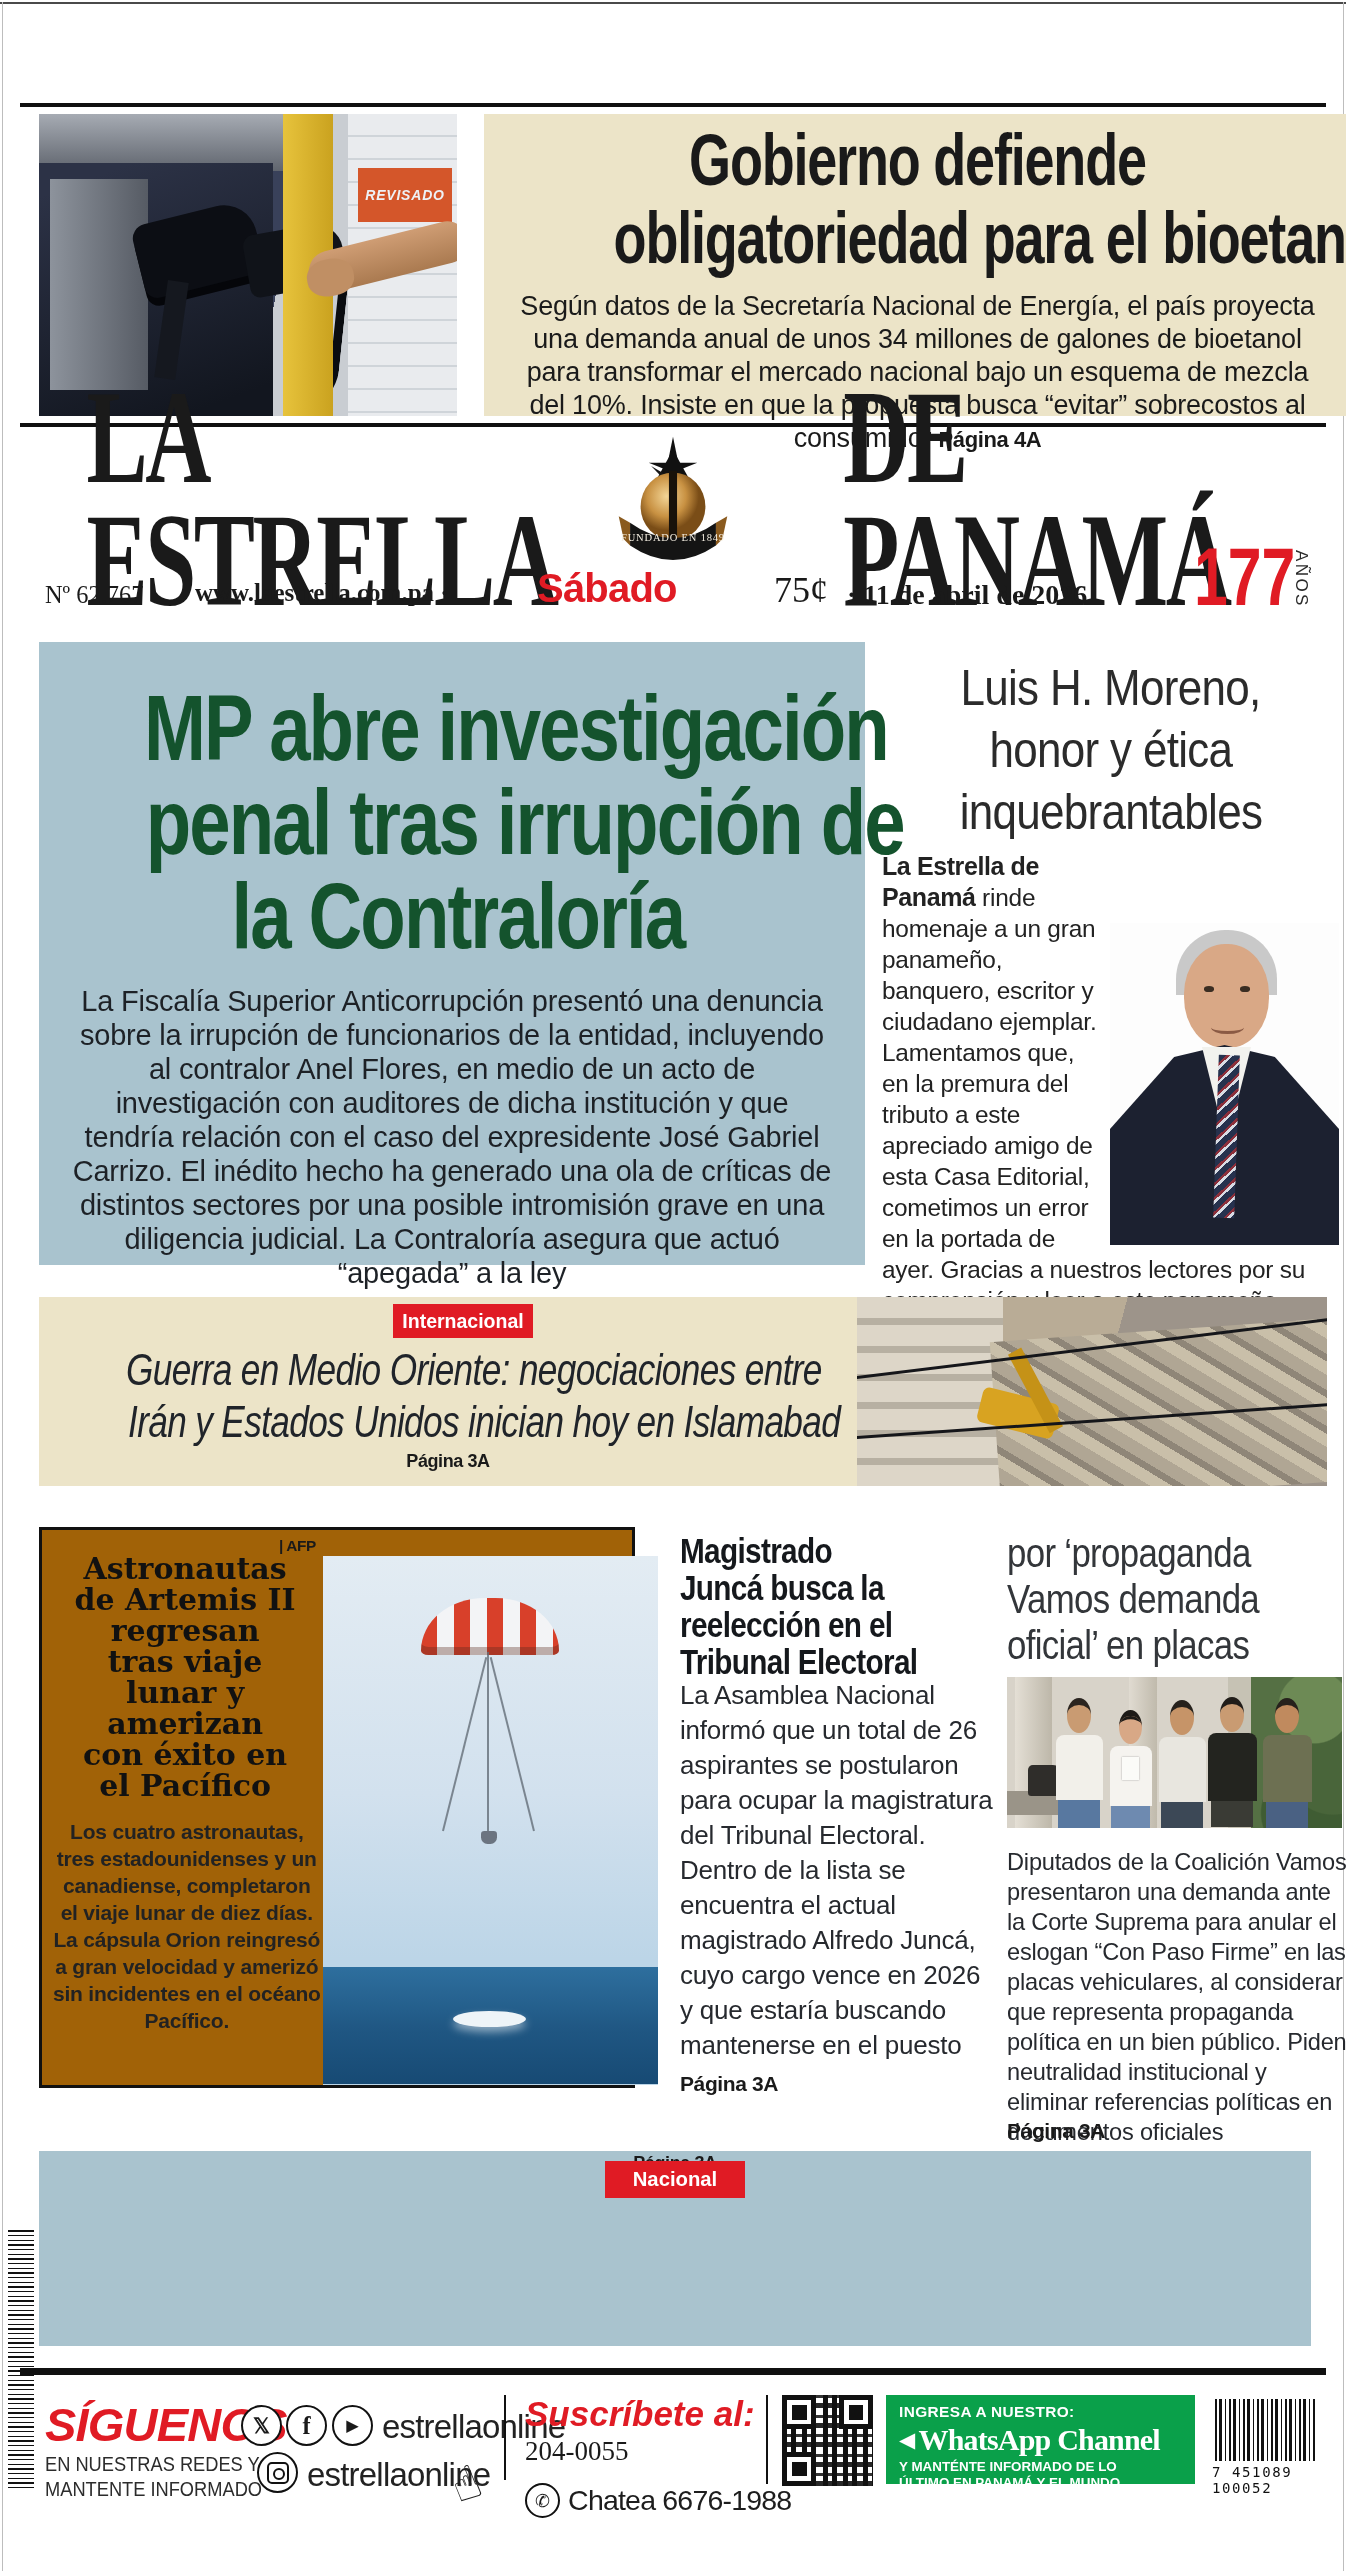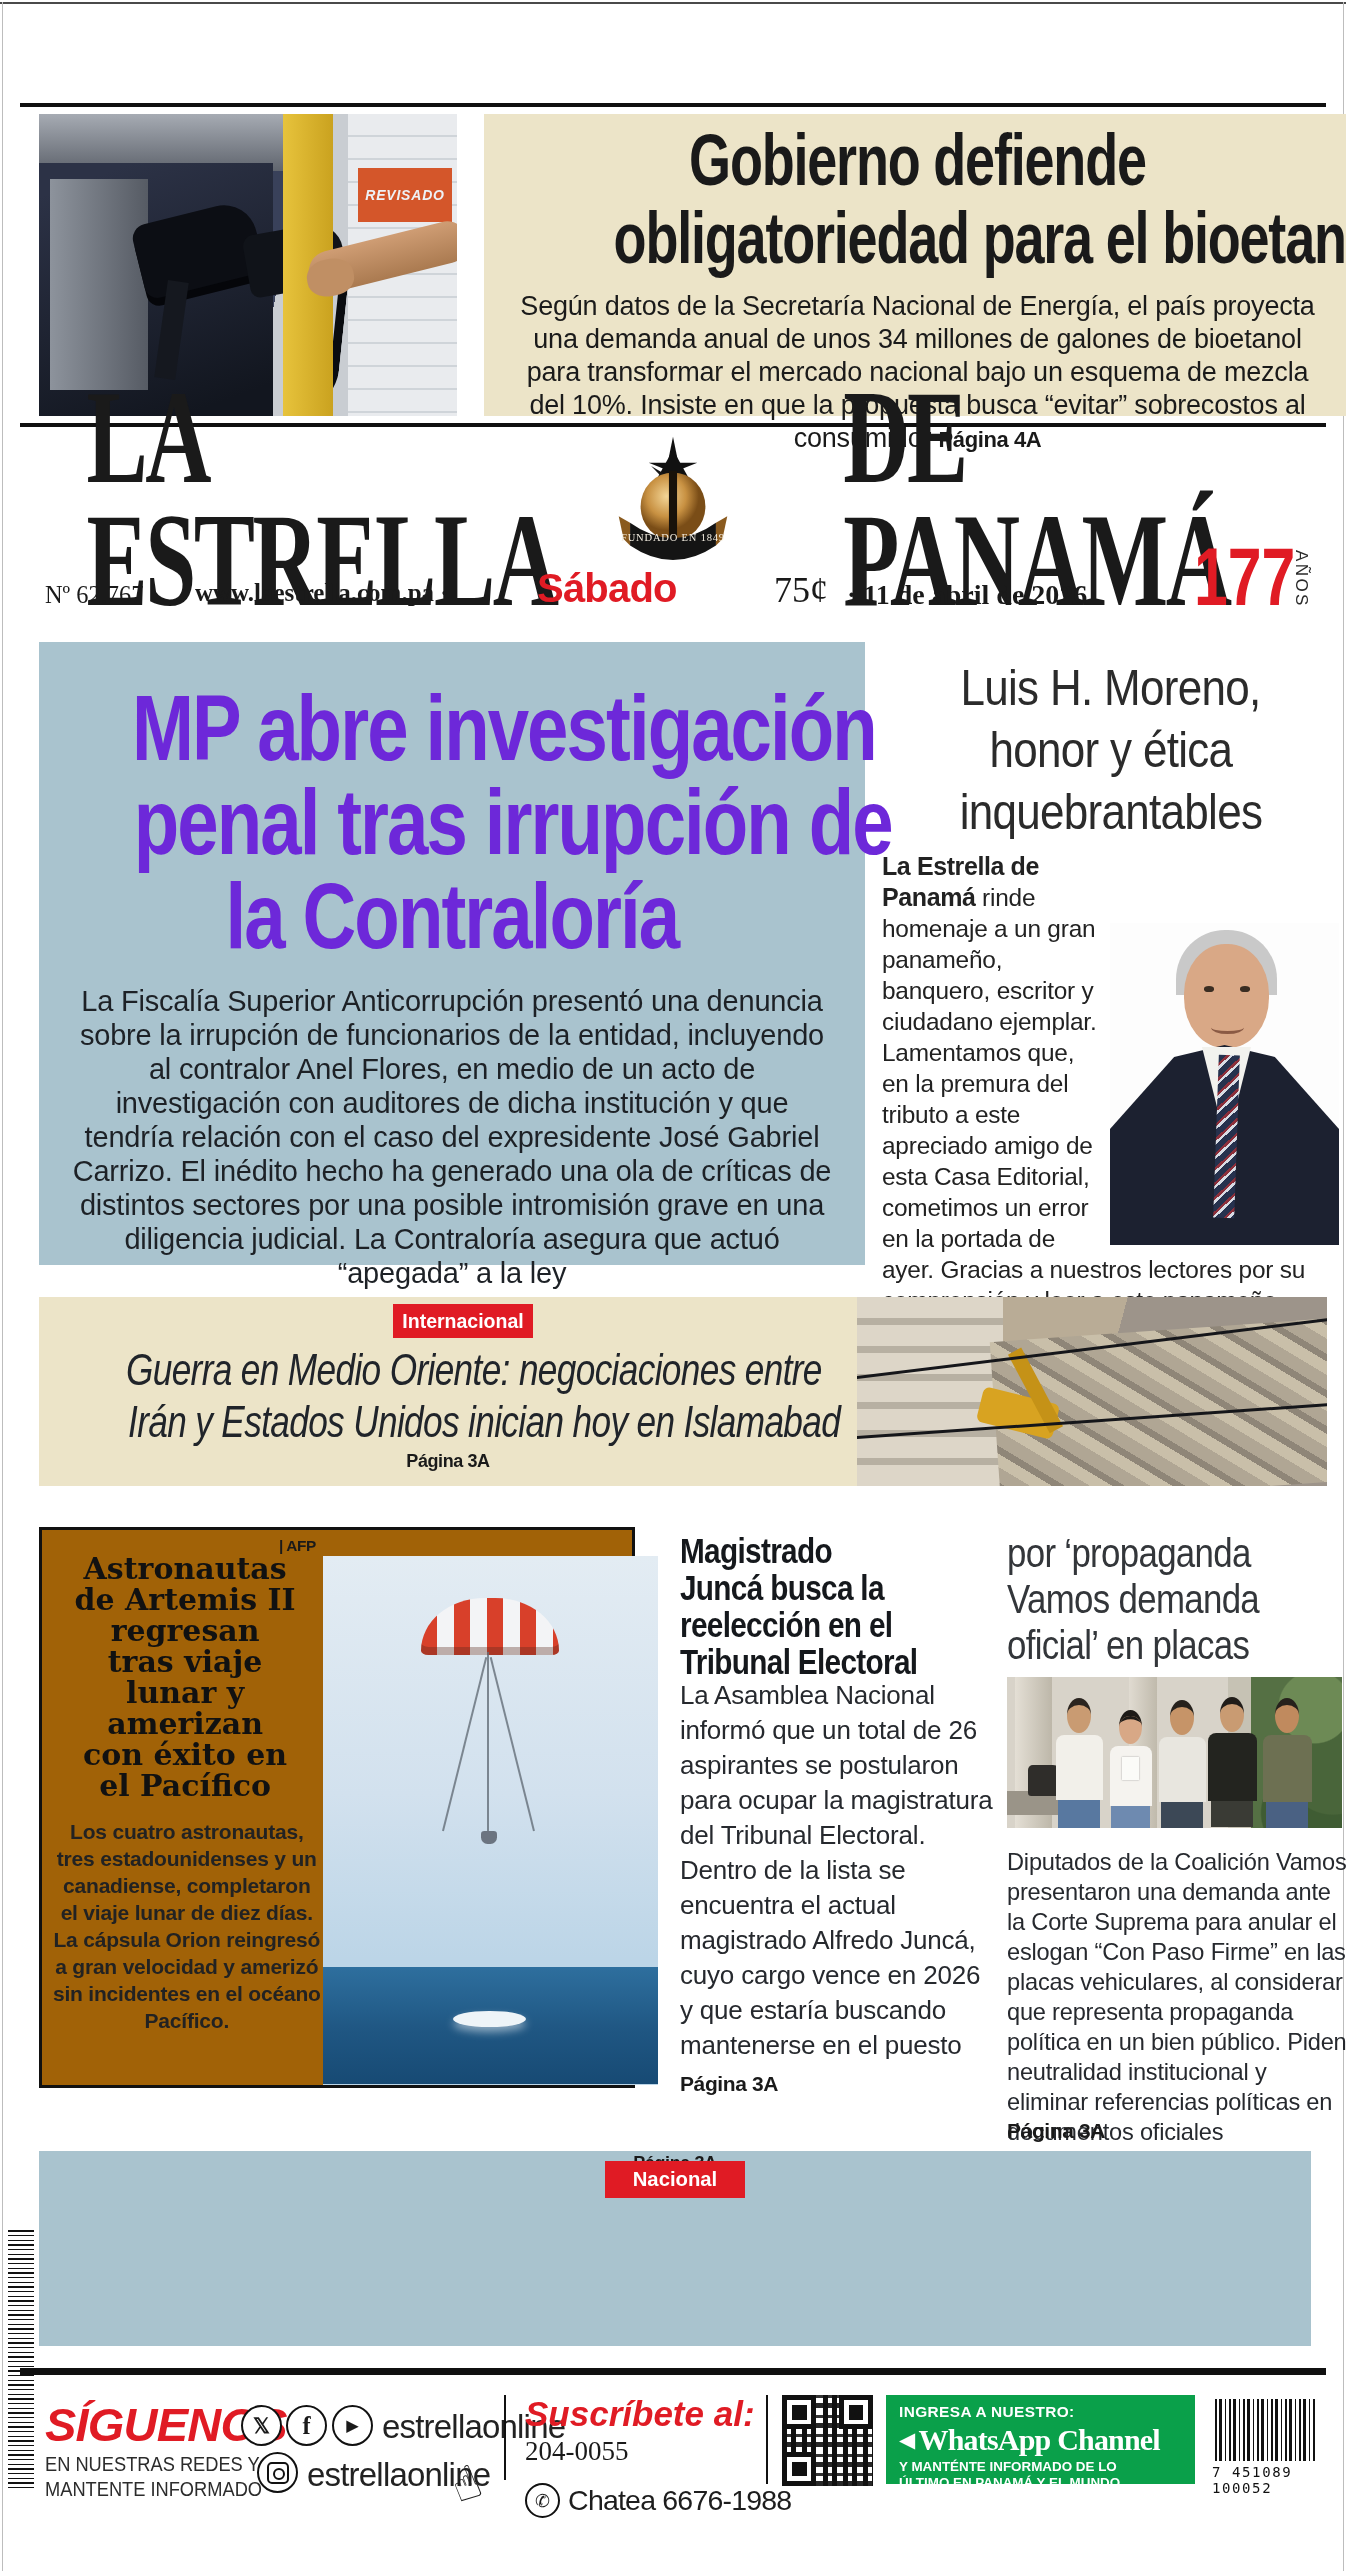--- a/index.html
+++ b/index.html
@@ -101,21 +101,21 @@
   <div class="abs serif" style="left:195px;top:579px;font-size:25px;font-weight:bold;">www.laestrella.com.pa ·</div>
   <div class="abs red" style="left:537px;top:566px;font-size:40px;font-weight:bold;letter-spacing:-0.8px;">Sábado</div>
   <div class="abs serif" style="left:774px;top:569px;font-size:36px;">75¢</div>
   <div class="abs serif" style="left:847px;top:579px;font-size:28px;font-weight:bold;">· 11 de abril de 2026</div>
   <div class="abs red" style="left:1177px;top:540px;font-size:81px;font-weight:bold;line-height:75px;">
     <span class="cx" style="--sx:.75">177</span>
   </div>
   <div class="abs" style="left:1291px;top:550px;font-size:17px;letter-spacing:2.4px;color:#2a2a2a;writing-mode:vertical-rl;">AÑOS</div>
 
   <div class="abs" style="left:39px;top:642px;width:826px;height:623px;background:#a9c3ce;">
-    <div class="hl" style="margin-top:39px;font-weight:bold;font-size:93px;line-height:94px;letter-spacing:-2.4px;color:#6d28d9;">
+    <div class="hl" style="margin-top:39px;font-weight:bold;font-size:93px;line-height:94px;letter-spacing:-2.4px;color:#14532d;padding-left:12px;">
       <div><span class="cx">MP abre investigación</span></div>
       <div><span class="cx">penal tras irrupción de</span></div>
       <div><span class="cx">la Contraloría</span></div>
     </div>
     <div class="hl bodytxt" style="margin:21px 33px 0 33px;font-size:29px;line-height:34px;font-weight:500;color:#1d2126;text-align:center;">
       <span>La Fiscalía Superior Anticorrupción presentó una denuncia sobre la irrupción de funcionarios de la entidad, incluyendo al contralor Anel Flores, en medio de un acto de investigación con auditores de dicha institución y que tendría relación con el caso del expresidente José Gabriel Carrizo. El inédito hecho ha generado una ola de críticas de distintos sectores por una posible intromisión grave en una diligencia judicial. La Contraloría asegura que actuó “apegada” a la ley</span>
     </div>
     <div class="hl pageref" style="margin-top:9.8px;font-size:22px;">Página 2A</div>
   </div>
 

